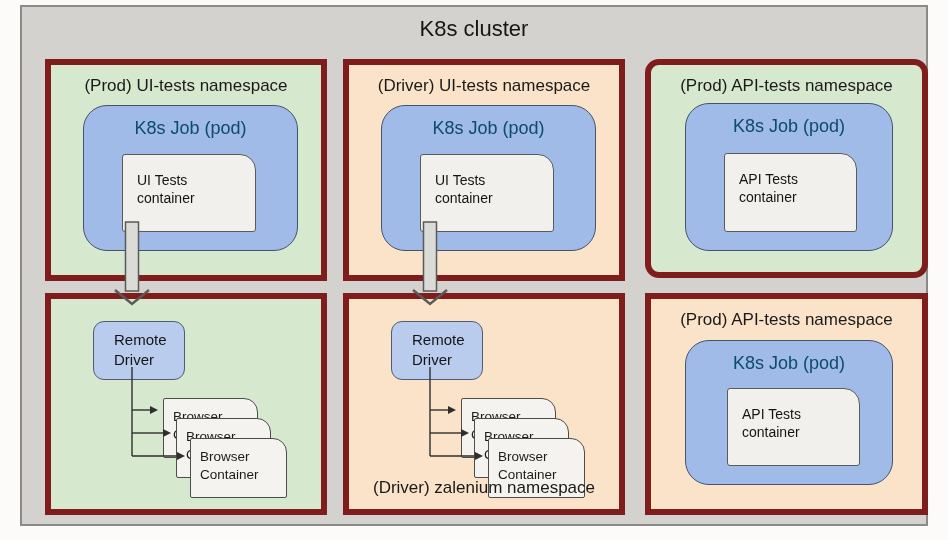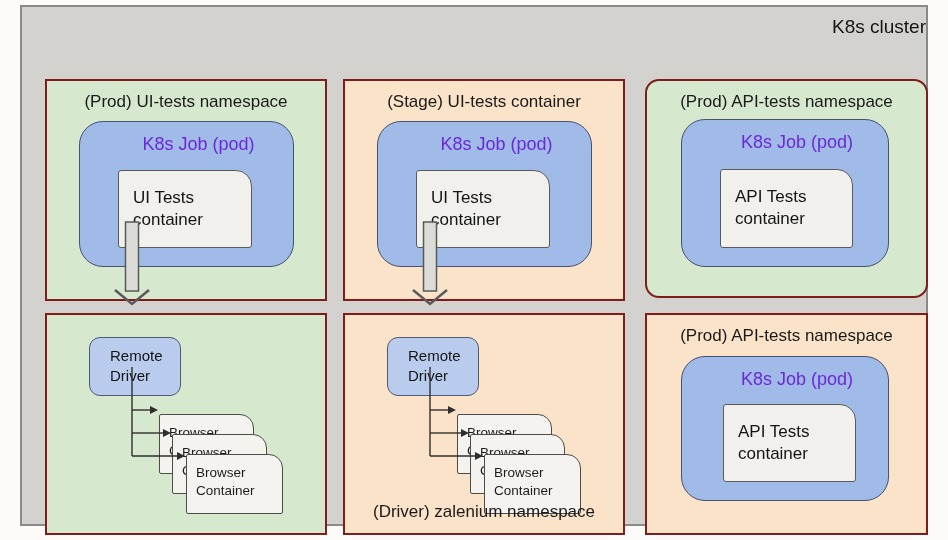--- a/index.html
+++ b/index.html
@@ -10,45 +10,45 @@
     color:#141414;
     position:relative;
     overflow:hidden;
   }
   .cluster{
     position:absolute;left:20px;top:5px;width:908px;height:521px;
     background:#d3d2ce;border:2px solid #8a8a88;box-sizing:border-box;
   }
   .cluster-title{
     position:absolute;top:9px;left:0;width:100%;
-    text-align:right;font-size:19px;color:#151515;
+    text-align:center;font-size:22px;color:#151515;
   }
   .panel{
-    position:absolute;box-sizing:border-box;border:2px solid #7f1d1d;margin-top:20px;
+    position:absolute;box-sizing:border-box;border:6px solid #7f1d1d;
   }
   .panel.prod{background:#d6e8cd;}
   .panel.stage{background:#fae3c8;}
   .ns-title{
     position:absolute;left:0;width:100%;text-align:center;
     font-size:17px;color:#1a1a1a;white-space:nowrap;
   }
   .ns-title.top{top:11px;}
   .ns-title.bottom{bottom:11px;}
   .jobbox{
     position:absolute;background:#a0bbe8;border:1.5px solid #46526e;
     border-radius:24px;box-sizing:border-box;
   }
   .job-label{
-    position:absolute;top:12px;left:12px;width:100%;text-align:center;
-    font-size:18px;color:#6d28d9;
+    position:absolute;top:12px;left:0;width:100%;text-align:center;
+    font-size:18px;color:#0c4a6e;
   }
   .containerbox{
     position:absolute;background:#f1f0ec;border:1.5px solid #5a5a58;
     border-radius:3px 16px 3px 3px;box-sizing:border-box;
-    font-size:17px;line-height:1.32;padding:16px 8px 0 14px;
+    font-size:14px;line-height:1.32;padding:16px 8px 0 14px;
   }
   .rdriver{
     position:absolute;background:#b9ccee;border:1.5px solid #4f5c76;
     border-radius:11px;box-sizing:border-box;
     font-size:15px;line-height:1.3;padding:8px 6px 0 20px;
   }
   .bcard{
     position:absolute;width:95px;height:60px;
     background:#f4f3f0;border:1.5px solid #4c4c4a;
     border-radius:2px 14px 2px 2px;box-sizing:border-box;
@@ -68,21 +68,21 @@
 
   <div class="panel prod" style="left:23px;top:52px;width:282px;height:222px;">
     <div class="ns-title top">(Prod) UI-tests namespace</div>
     <div class="jobbox" style="left:32px;top:40px;width:215px;height:146px;">
       <div class="job-label">K8s Job (pod)</div>
       <div class="containerbox" style="left:38px;top:48px;width:134px;height:78px;">UI Tests container</div>
     </div>
   </div>
 
   <div class="panel stage" style="left:321px;top:52px;width:282px;height:222px;">
-    <div class="ns-title top">(Stage) UI-tests container</div>
+    <div class="ns-title top">(Driver) UI-tests namespace</div>
     <div class="jobbox" style="left:32px;top:40px;width:215px;height:146px;">
       <div class="job-label">K8s Job (pod)</div>
       <div class="containerbox" style="left:38px;top:48px;width:134px;height:78px;">UI Tests container</div>
     </div>
   </div>
 
   <div class="panel prod" style="left:623px;top:52px;width:283px;height:219px;border-radius:14px;">
     <div class="ns-title top">(Prod) API-tests namespace</div>
     <div class="jobbox" style="left:34px;top:38px;width:208px;height:148px;">
       <div class="job-label">K8s Job (pod)</div>

